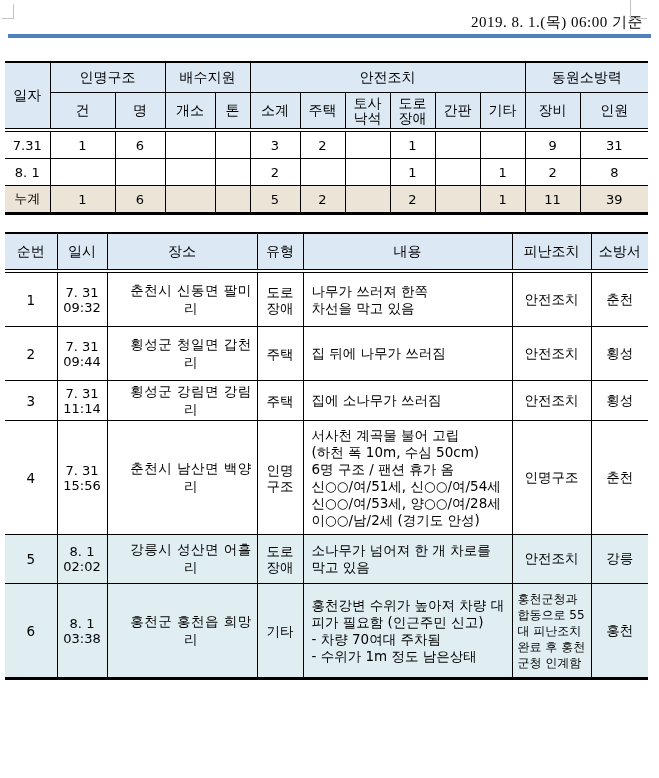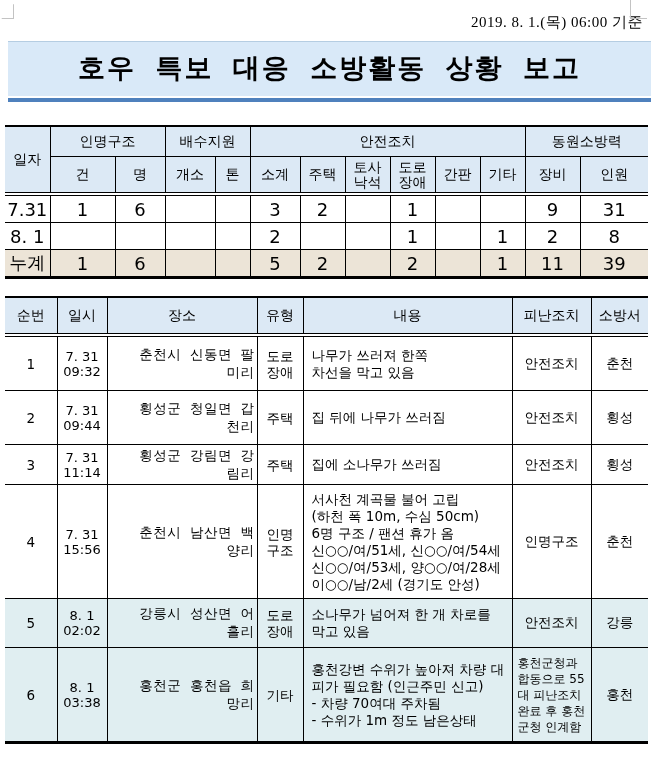--- a/index.html
+++ b/index.html
@@ -74,58 +74,55 @@
   .tbl thead th{
     background:var(--header-fill,#dce9f5);
     font-weight:normal;
     font-size:14px;
   }
   .summary{margin-top:23px;}
   .summary thead tr:first-child th{height:27px;}
   .summary thead tr:last-child th{height:33px;white-space:pre-line;line-height:15px;}
   .summary thead tr:last-child th,
   .summary thead th[rowspan]{border-bottom:4px double #000;margin-top:36px;}
-  .summary tbody td{height:24px;font-size:18px;}
+  .summary tbody td{height:24px;font-size:13px;}
   .summary tbody tr.total td{background:var(--total-row-fill,#ece4d7);}
 
   .detail{margin-top:17px;}
   .detail thead th{height:33px;border-bottom:4px double #000;}
   .detail tbody td{font-size:13.5px;}
   .detail tbody tr:nth-child(1) td{height:45px;}
   .detail tbody tr:nth-child(2) td{height:45px;}
   .detail tbody tr:nth-child(3) td{height:31px;}
   .detail tbody tr:nth-child(4) td{height:105px;}
   .detail tbody tr:nth-child(5) td{height:40px;}
   .detail tbody tr:nth-child(6) td{height:85px;}
   .detail tbody tr.recent td{background:var(--recent-row-fill,#e0eef1);}
   .detail td.dt{white-space:pre-line;line-height:15px;font-size:13px;}
-  .detail td.place{text-align:right;padding-left:20px;letter-spacing:0.5px;font-family:Liberation Mono, monospace;}
+  .detail td.place{text-align:center;padding-left:20px;letter-spacing:0.5px;}
   .detail td.type{white-space:pre-line;line-height:16px;}
   .detail td.content{
     text-align:left;white-space:pre-line;
     padding:4px 4px 4px 8px;line-height:17px;margin-top:40px;
   }
   .detail td.action{font-size:13.5px;}
   .detail td.action.long{
     text-align:left;white-space:pre-line;
     font-size:12px;line-height:16px;padding:3px 2px 3px 5px;
   }
 </style>
 </head>
 <body>
 
 <div class="page">
   <div class="crop-mark tl"></div>
   <div class="crop-mark tr"></div>
 
   <div class="date-note">2019. 8. 1.(목) 06:00 기준</div>
 
-  <div class="banner">
-    <span class="title-text">호우 특보 대응 소방활동 상황 보고</span>
-  </div>
   <div class="banner-underline"></div>
 
 
   <table class="tbl summary" id="summary-table">
       <colgroup>
         <col style="width: 45px;">
         <col style="width: 65px;">
         <col style="width: 50px;">
         <col style="width: 50px;">
         <col style="width: 35px;">

